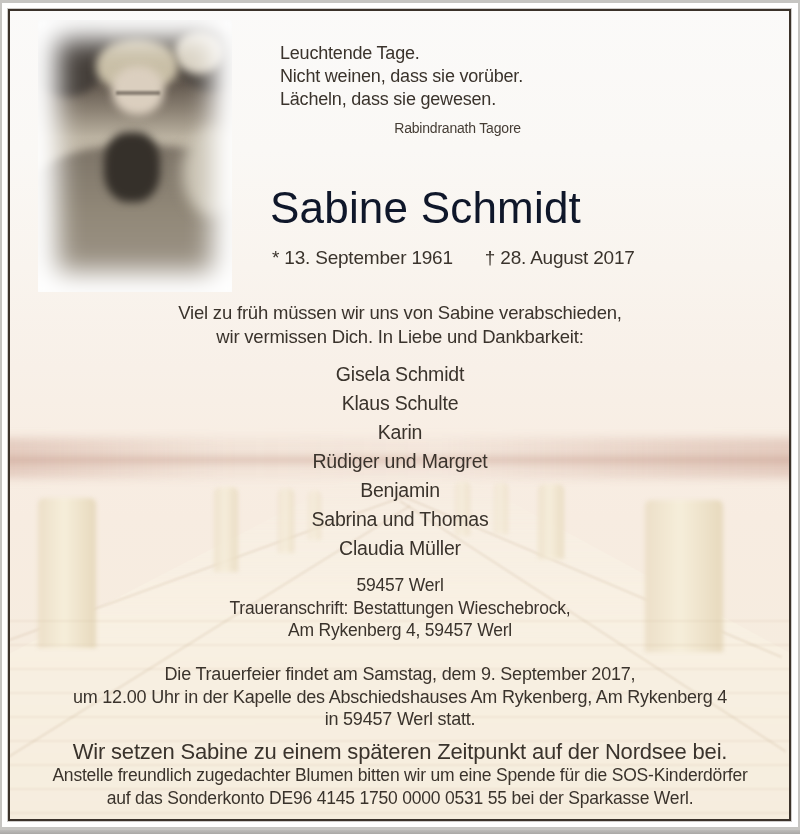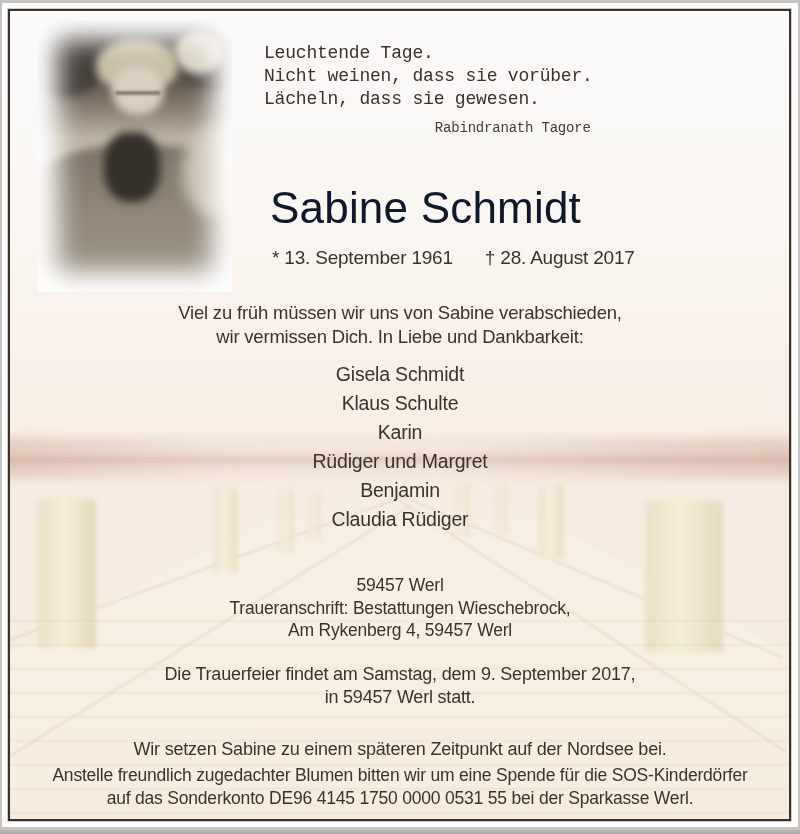--- a/index.html
+++ b/index.html
@@ -56,32 +56,32 @@
   .ph-glasses { left:40%; top:26%; width:23%; height:4px; background:rgba(66,58,50,.55); filter:blur(1px); }
   .ph-jacket { left:-8%; right:-8%; top:46%; bottom:-8%;
     background:linear-gradient(180deg,#7c7367,#918878 40%,#9a9183 68%,#aca295); 
     border-radius:48% 44% 0 0 / 30% 26% 0 0; }
   .ph-collar { left:34%; top:41%; width:29%; height:26%; background:#35302a; border-radius:42%; }
   .ph-patch { right:-6%; top:40%; width:32%; height:32%; background:#c8c1b1; filter:blur(7px); border-radius:50%; }
   .ph-vignette { position:absolute; inset:0; box-shadow:inset 0 0 26px 20px #ffffff; }
 
   
   .txt { position:absolute; letter-spacing:-0.2px; }
-  .quote { left:264px; top:42px; font-size:18px; line-height:23px; width:max-content;font-family:Liberation Mono, monospace; }
+  .quote { left:280px; top:42px; font-size:18px; line-height:23px; width:max-content; }
   .quote-attr { margin-top:6px; text-align:right; font-size:14px; color:#453d35; padding-right:2px; }
 
   .name { left:270px; top:183px; font-size:44px; letter-spacing:0.2px; color:#0f172a; }
   .dates { left:272px; top:247px; font-size:19px; display:flex; gap:32px;justify-content:center; }
 
   .center { left:0; right:0; text-align:center; }
   .intro { top:301px; font-size:18.5px; line-height:24px; }
   .mourners { top:360px; font-size:19.5px; line-height:29px; }
   .address { top:574px; font-size:17.5px; line-height:22.5px; }
   .service { top:663px; font-size:18px; line-height:22.5px; }
-  .burial { top:739px; font-size:18px; }
+  .burial { top:739px; font-size:22px; }
   .donation { top:764px; font-size:17.5px; line-height:22.5px; }
 </style>
 </head>
 <body>
 
 <div class="stage">
 
   <div class="paper"></div>
 
   <div class="content-bg">
@@ -140,31 +140,33 @@
     <div>Viel zu früh müssen wir uns von Sabine verabschieden,</div>
     <div>wir vermissen Dich. In Liebe und Dankbarkeit:</div>
   </div>
 
   <div class="txt center mourners">
     <div>Gisela Schmidt</div>
     <div>Klaus Schulte</div>
     <div>Karin</div>
     <div>Rüdiger und Margret</div>
     <div>Benjamin</div>
-    <div>Claudia Rüdiger</div>
+    <div>Sabrina und Thomas</div>
+    <div>Claudia Müller</div>
   </div>
 
   <div class="txt center address">
     <div>59457 Werl</div>
     <div>Traueranschrift: Bestattungen Wieschebrock,</div>
     <div>Am Rykenberg 4, 59457 Werl</div>
   </div>
 
   <div class="txt center service">
     <div>Die Trauerfeier findet am Samstag, dem 9. September 2017,</div>
+    <div>um 12.00 Uhr in der Kapelle des Abschiedshauses Am Rykenberg, Am Rykenberg 4</div>
     <div>in 59457 Werl statt.</div>
   </div>
 
   <div class="txt center burial">Wir setzen Sabine zu einem späteren Zeitpunkt auf der Nordsee bei.</div>
 
   <div class="txt center donation">
     <div>Anstelle freundlich zugedachter Blumen bitten wir um eine Spende für die SOS-Kinderdörfer</div>
     <div>auf das Sonderkonto DE96 4145 1750 0000 0531 55 bei der Sparkasse Werl.</div>
   </div>
 

